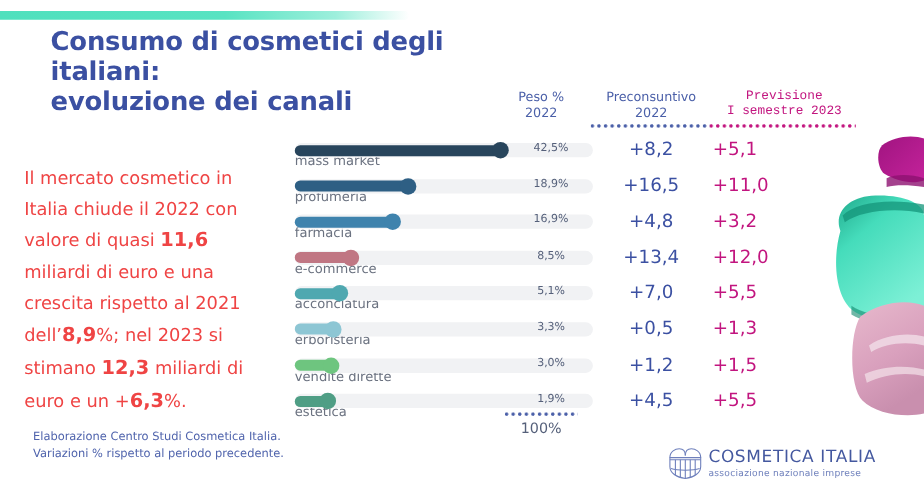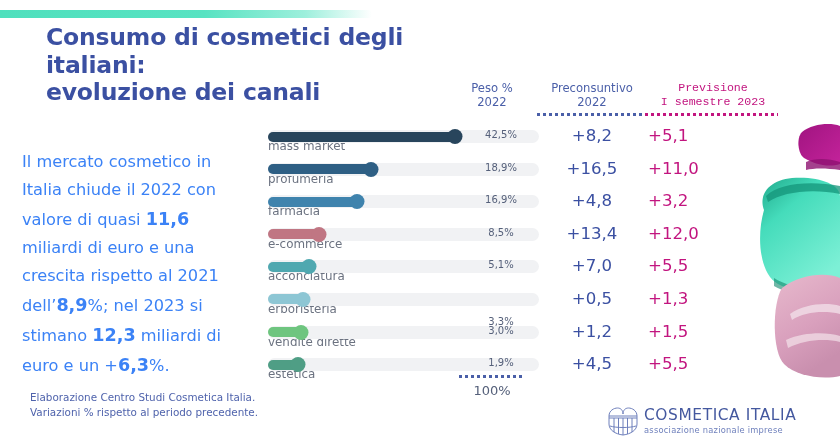--- a/index.html
+++ b/index.html
@@ -23,21 +23,21 @@
     position:absolute;left:19px;top:24px;width:420px;
     color:#3b50a2;font-weight:bold;font-size:23.5px;line-height:1.18;
     letter-spacing:-0.2px;
     margin-left:27px;
   }
   .title .l2{display:block;}
 
   
   .intro{
     position:absolute;left:22px;top:148px;width:228px;
-    color:#3b82f6;font-size:16.2px;line-height:1.72;
+    color:#ef4444;font-size:16.2px;line-height:1.72;
   }
   .intro b{font-weight:bold;font-size:17.6px;}
 
   
   .footnote{
     position:absolute;left:30px;top:390px;width:330px;
     color:#4f63ac;font-size:10.4px;line-height:1.45;
   }
 
   
@@ -200,21 +200,21 @@
         <div class="pct" style="left: 470px;">5,1%</div>
         <div class="v-pre">+7,0</div>
         <div class="v-prev">+5,5</div>
       </div>
       <div class="row">
         <div class="row-label">erboristeria</div>
         <div class="track">
           <div class="bar" style="width: 35.23px; background: rgb(141, 198, 212);"></div>
           <div class="knob" style="left: 35.23px; background: rgb(141, 198, 212);"></div>
         </div>
-        <div class="pct" style="left: 470px; margin-top: 24px;">3,3%</div>
+        <div class="pct" style="left: 470px;">3,3%</div>
         <div class="v-pre">+0,5</div>
         <div class="v-prev">+1,3</div>
       </div>
       <div class="row">
         <div class="row-label">vendite dirette</div>
         <div class="track">
           <div class="bar" style="width: 32.52px; background: rgb(110, 197, 127);"></div>
           <div class="knob" style="left: 32.52px; background: rgb(110, 197, 127);"></div>
         </div>
         <div class="pct" style="left: 470px;">3,0%</div>

